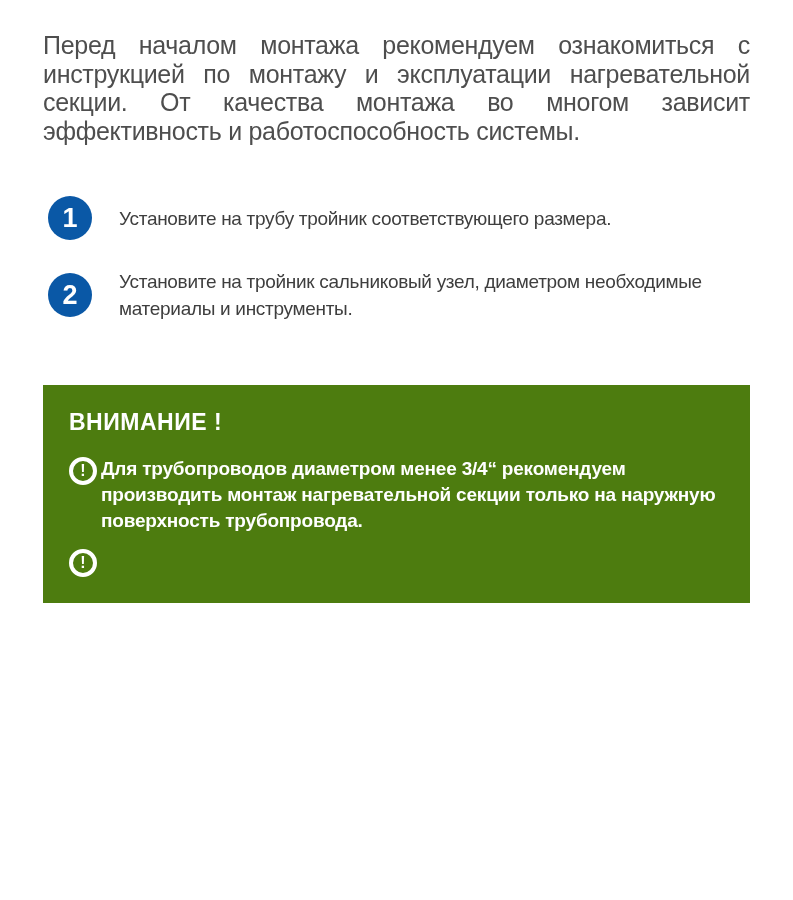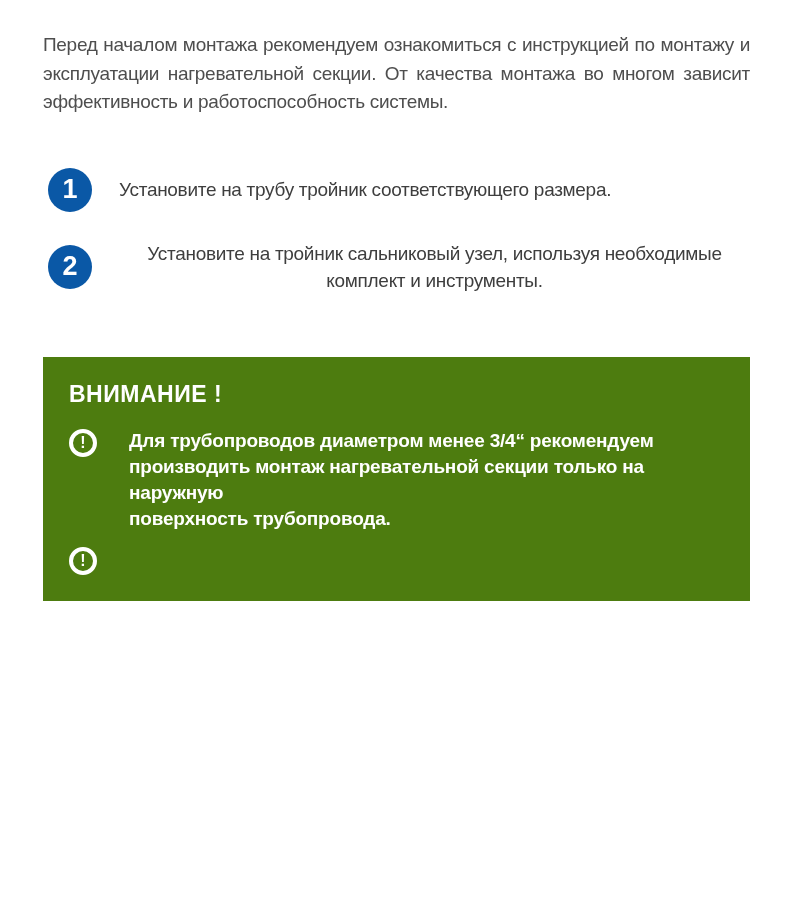--- a/index.html
+++ b/index.html
@@ -21,21 +21,21 @@
     font-size: 29px;
     line-height: 39px;
     font-weight: bold;
     color: #333333;
     letter-spacing: -0.4px;
     white-space: pre-line;
   }
   p.body-par {
     margin: 0 43px;
     width: 707px;
-    font-size: 19px;
+    font-size: 25px;
     line-height: 28.5px;
     color: #4e4e4e;
     text-align: justify;
     letter-spacing: -0.3px;
   }
   p.body-par.first { margin-top: 31px; }
   p.body-par.second { margin-top: 5px; }
 
   .step {
     display: flex;
@@ -56,21 +56,20 @@
     display: flex;
     align-items: center;
     justify-content: center;
   }
   .step-text {
     margin-left: 27px;
     font-size: 19px;
     line-height: 27px;
     color: #3e3e3e;
     letter-spacing: -0.3px;
-    text-align: center;
   }
 
   .attention {
     margin: 63px 43px 0 43px;
     background: #4d7c0f;
     color: #ffffff;
     padding: 24px 30px 26px 26px;
     box-sizing: border-box;
     width: 707px;
   }
@@ -98,21 +97,21 @@
     margin-top: 1px;
   }
   .attn-bang {
     color: #ffffff;
     font-weight: bold;
     font-size: 16px;
     line-height: 1;
     transform: translateY(-0.5px);
   }
   .attn-text {
-    margin-left: 32px;
+    margin-left: 4px;
     font-size: 19px;
     line-height: 26px;
     font-weight: bold;
     letter-spacing: -0.2px;
     white-space: pre-line;
   }
 </style>
 </head>
 <body>
 
@@ -122,21 +121,21 @@
   <p class="body-par first">Перед началом монтажа рекомендуем ознакомиться с инструкцией по монтажу и эксплуатации нагревательной секции. От качества монтажа во многом зависит эффективность и работоспособность системы.</p>
 
 
   <div class="step step-1">
     <div class="step-num">1</div>
     <div class="step-text">Установите на трубу тройник соответствующего размера.</div>
   </div>
 
   <div class="step step-2">
     <div class="step-num">2</div>
-    <div class="step-text">Установите на тройник сальниковый узел, используя необходимые комплект и инструменты.</div>
+    <div class="step-text">Установите на тройник сальниковый узел, диаметром необходимые материалы и инструменты.</div>
   </div>
 
   <div class="attention">
     <div class="attn-title">ВНИМАНИЕ !</div>
 
     <div class="attn-item item-1">
       <span class="attn-icon">
         <span class="attn-bang">!</span>
       </span>
       <div class="attn-text">Для трубопроводов диаметром менее 3/4“ рекомендуем

